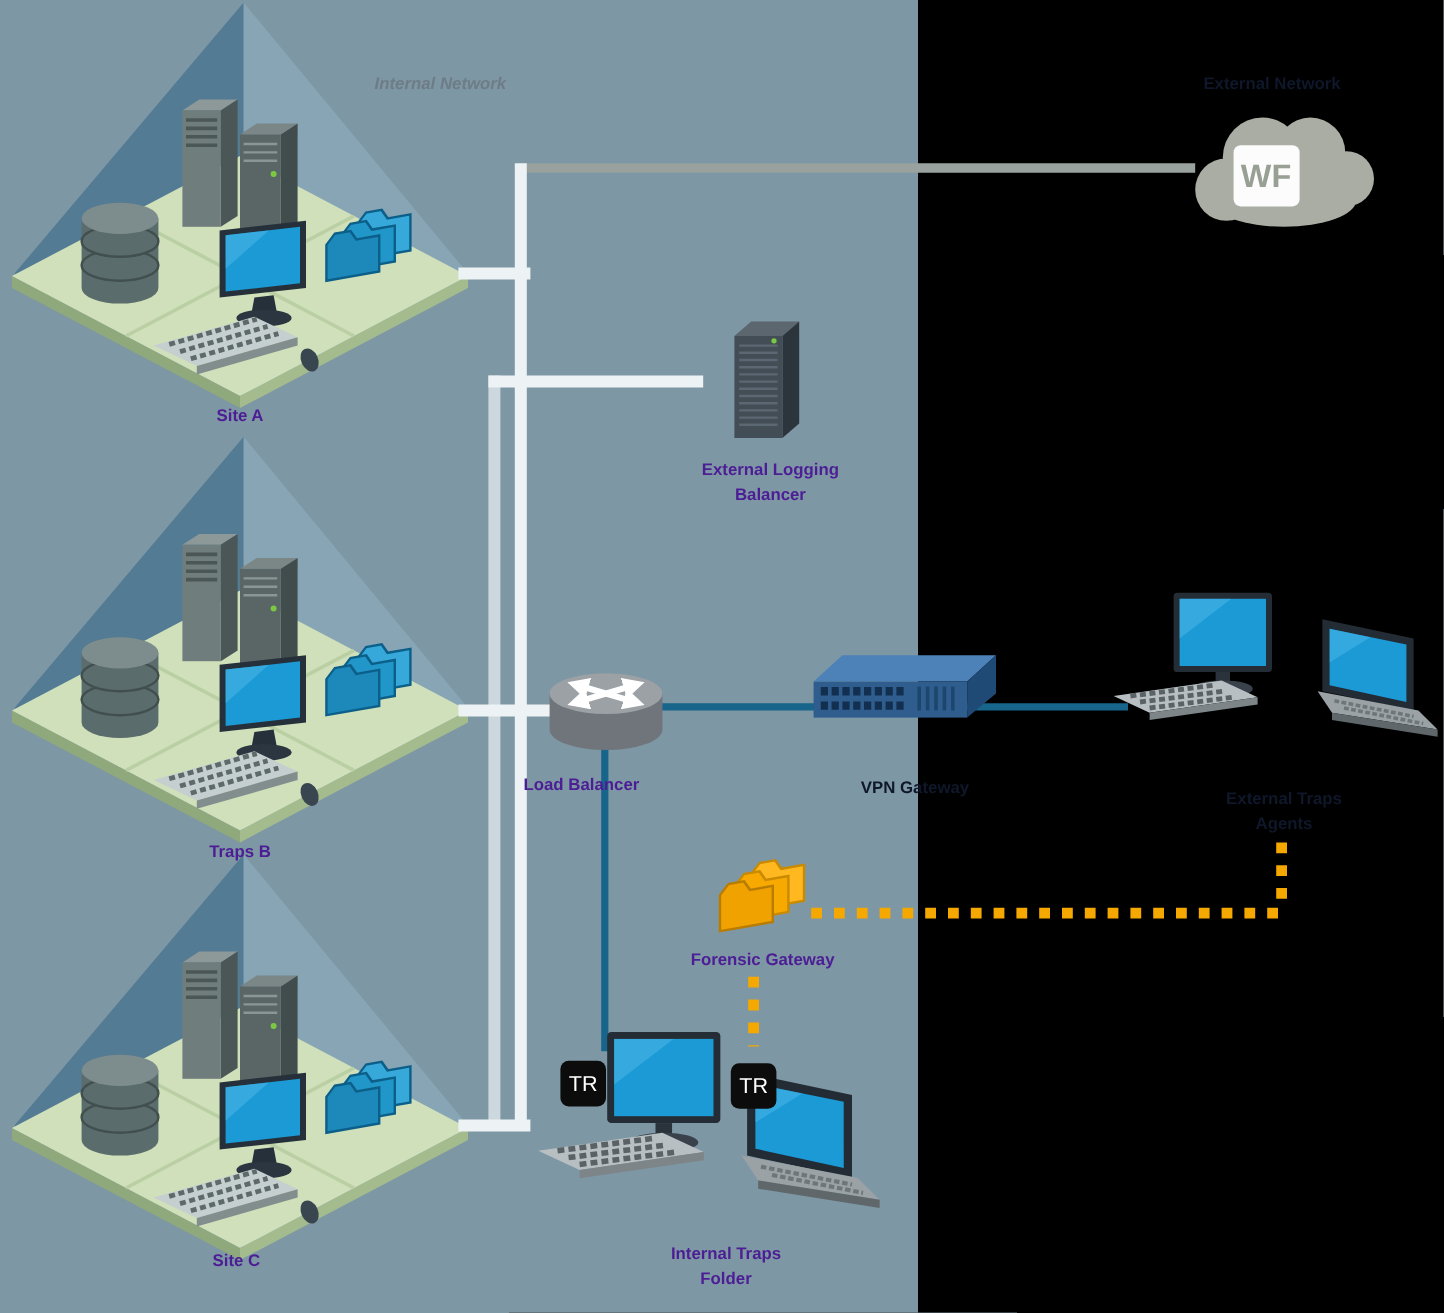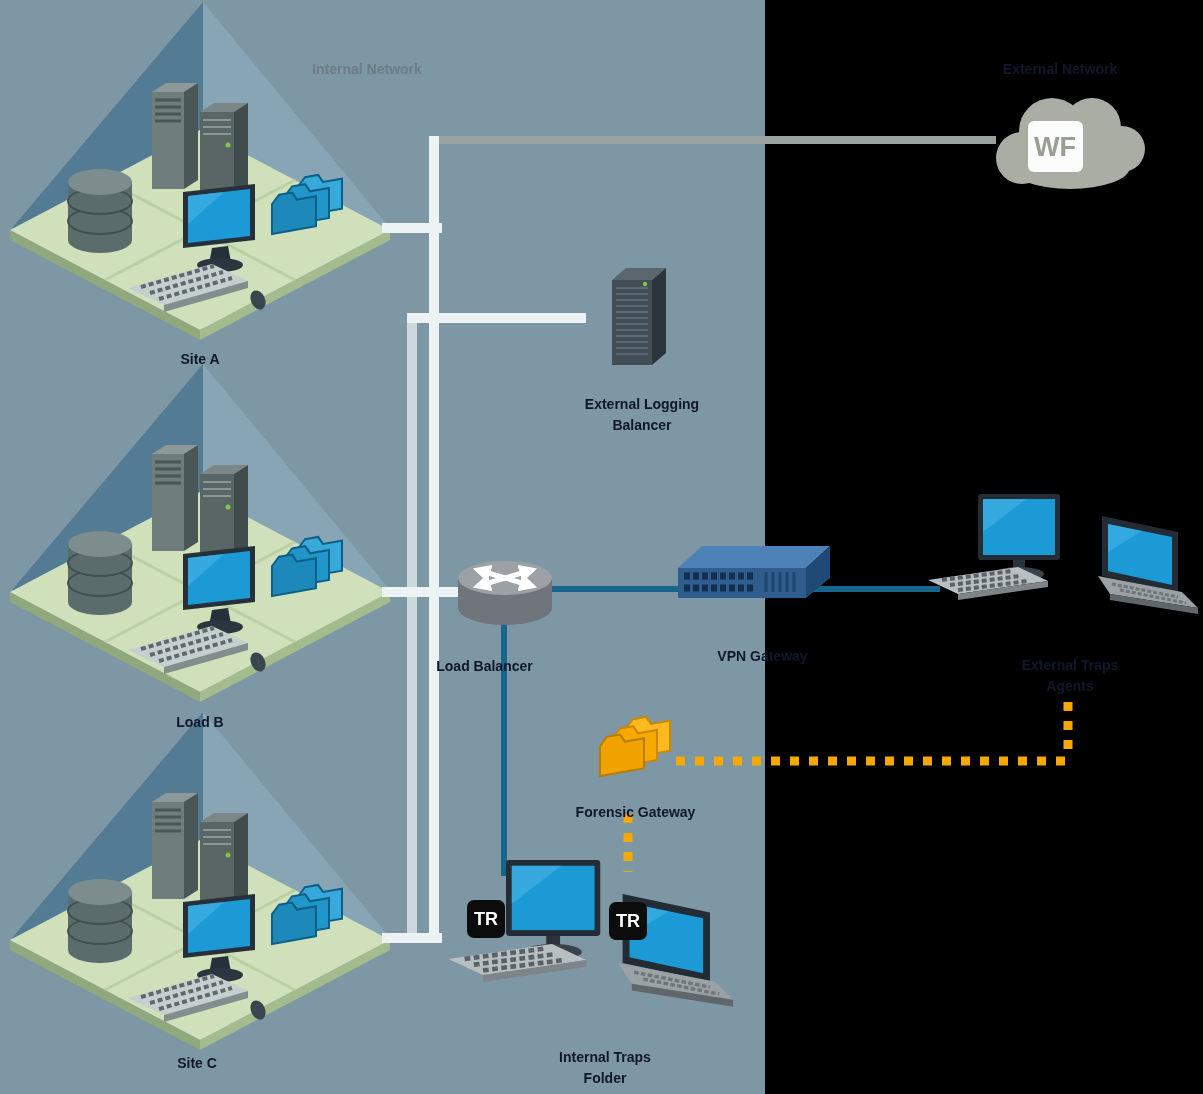--- a/index.html
+++ b/index.html
@@ -1,26 +1,26 @@
 <!DOCTYPE html>
 <html><head>
 <meta charset="utf-8">
 <style>
   html,body{margin:0;padding:0;}
   body{font-family:"Liberation Sans",sans-serif;background:#2a2a2a;}
   .canvas{position:relative;width:1203px;height:1094px;overflow:hidden;background:#7e97a4;}
   .bg-right{position:absolute;left:765px;top:0;width:438px;height:1094px;background:#000;}
   .diagram{position:absolute;left:0;top:0;}
   .lbl{position:absolute;font-size:14px;font-weight:bold;text-align:center;line-height:1.5;}
-  .c-warm{color:#0f172a;margin-top:13px;}
-  .c-net{color:#6d7c86;}
+  .c-warm{color:#4c1d95;}
+  .c-net{color:#6d7c86;font-style:italic;}
   .c-light{color:#0f172a;}
   .c-mid{color:#0f172a;}
   .badge{position:absolute;width:38px;height:38px;background:#0c0c0c;color:#fff;border-radius:7px;
-         display:flex;align-items:center;justify-content:center;font-size:18px;font-weight:bold;margin-top:16px;}
+         display:flex;align-items:center;justify-content:center;font-size:18px;font-weight:normal;}
   svg text{font-family:"Liberation Sans",sans-serif;}
 </style>
 </head>
 <body>
 
 <div class="canvas">
   <div class="bg-right"></div>
 
   <svg class="diagram" width="1203" height="1094" viewBox="0 0 1203 1094">
     <defs>
@@ -173,21 +173,21 @@
 
     <path d="M628,814 V872" stroke="#f5a800" stroke-width="9" stroke-dasharray="9 10" fill="none"></path>
     <path d="M1068,702 V757" stroke="#f5a800" stroke-width="9" stroke-dasharray="9 10" fill="none"></path>
     <path d="M676,761 H1072" stroke="#f5a800" stroke-width="9" stroke-dasharray="9 10" fill="none"></path>
   </svg>
 
   <div class="lbl c-net" style="left:287px;top:59px;width:160px">Internal Network</div>
   <div class="lbl c-light" style="left:980px;top:59px;width:160px">External Network</div>
 
   <div class="lbl c-warm" style="left:145px;top:336px;width:110px">Site A</div>
-  <div class="lbl c-warm" style="left:145px;top:699px;width:110px">Load B</div>
+  <div class="lbl c-warm" style="left:145px;top:699px;width:110px">Traps B</div>
   <div class="lbl c-warm" style="left:142px;top:1040px;width:110px">Site C</div>
 
   <div class="lbl c-warm" style="left:567px;top:381px;width:150px">External Logging Balancer</div>
   <div class="lbl c-warm" style="left:402px;top:643px;width:165px">Load Balancer</div>
   <div class="lbl c-mid" style="left:680px;top:646px;width:165px">VPN Gateway</div>
   <div class="lbl c-light" style="left:1010px;top:655px;width:120px">External Traps Agents</div>
   <div class="lbl c-warm" style="left:553px;top:789px;width:165px">Forensic Gateway</div>
   <div class="lbl c-warm" style="left:545px;top:1034px;width:120px">Internal Traps Folder</div>
 
   <div class="badge" style="left:467px;top:884px">TR</div>

